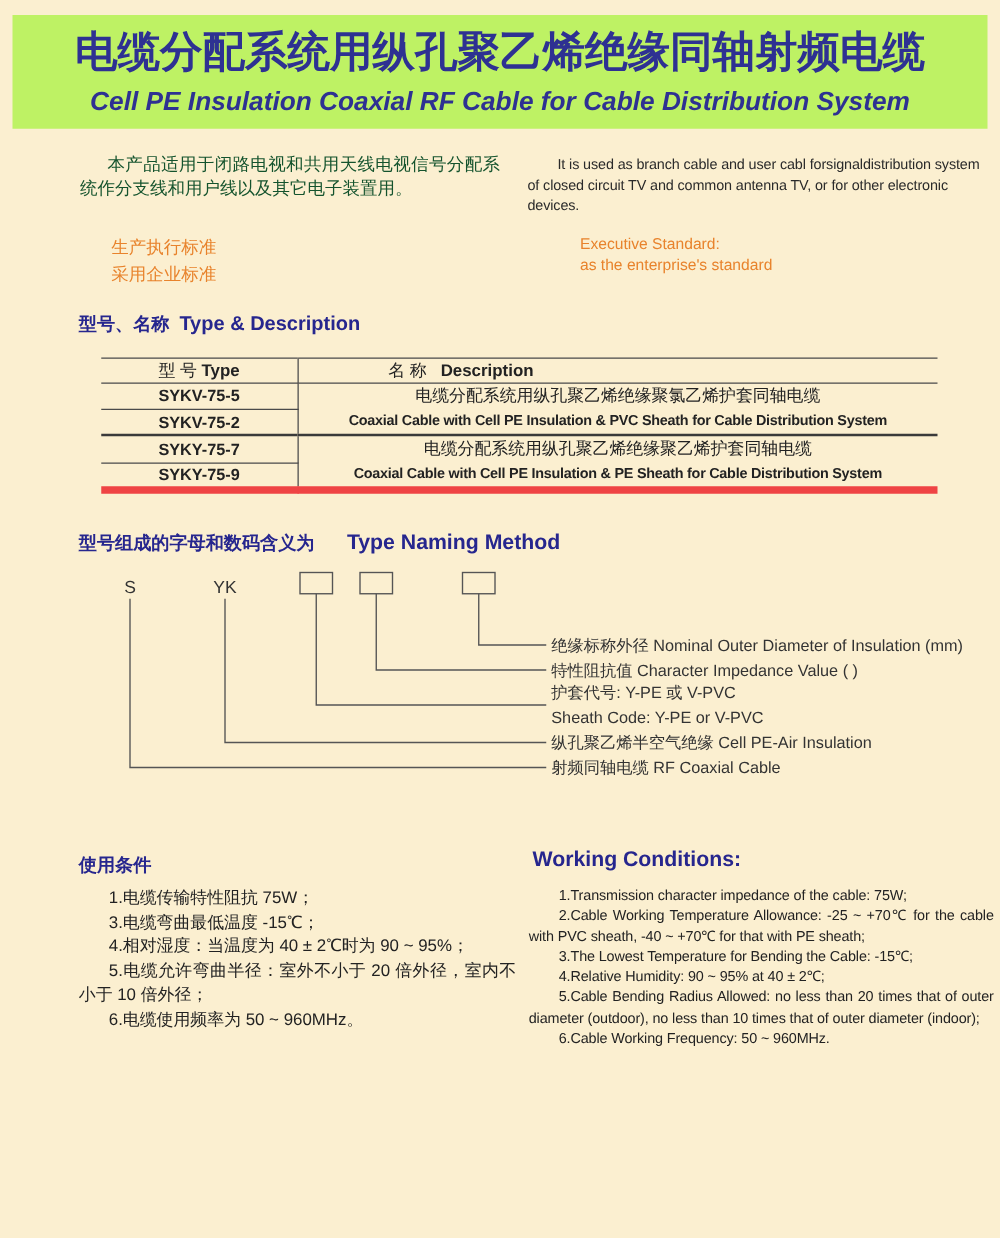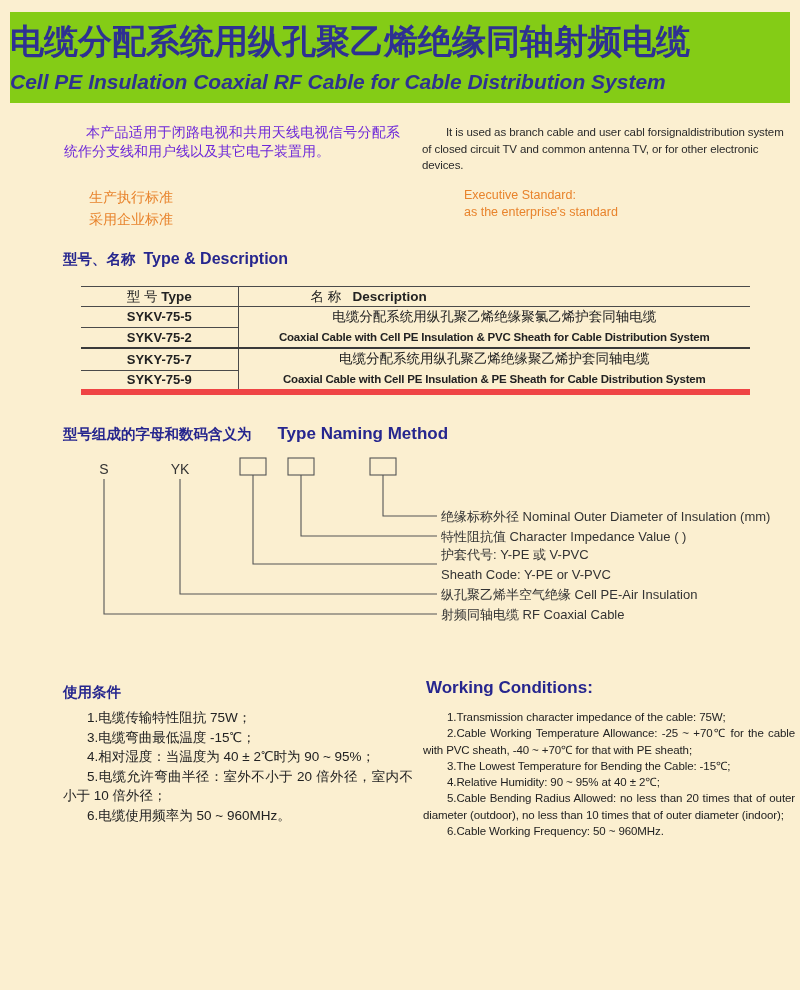--- a/index.html
+++ b/index.html
@@ -7,34 +7,34 @@
   body {
     position:relative;
     background:#fbefd0;
     font-family:"Liberation Sans", sans-serif;
     color:#333;
     overflow:hidden;
   }
   
   .title-band {
     position:absolute; left:10px; top:12px; width:780px; height:91px;
-    background:#84cc16; text-align:left;
+    background:#bef264; text-align:center;
   }
   .title-zh {
     margin-top:7px; font-size:34px; font-weight:bold; letter-spacing:0px;
     color:#2e3192;
   }
   .title-en {
     margin-top:5px; font-size:21px; font-weight:bold; font-style:italic;
     color:#2e3192;
   }
   
   .intro-zh {
     position:absolute; left:64px; top:123px; width:336px;
-    font-size:14px; line-height:19px; text-indent:22px; text-align:justify; color:#6d28d9;font-family:Liberation Serif, serif;
+    font-size:14px; line-height:19px; text-indent:22px; text-align:justify; color:#14532d;font-family:Liberation Serif, serif;
   }
   .std-zh {
     position:absolute; left:89px; top:186px;
     font-size:14px; line-height:22px; color:#e8832c;
   }
   .intro-en {
     position:absolute; left:422px; top:124px; width:362px;
     font-size:11.5px; line-height:16.5px; letter-spacing:-0.1px;
     text-indent:24px; color:#2a2a2a;
   }

